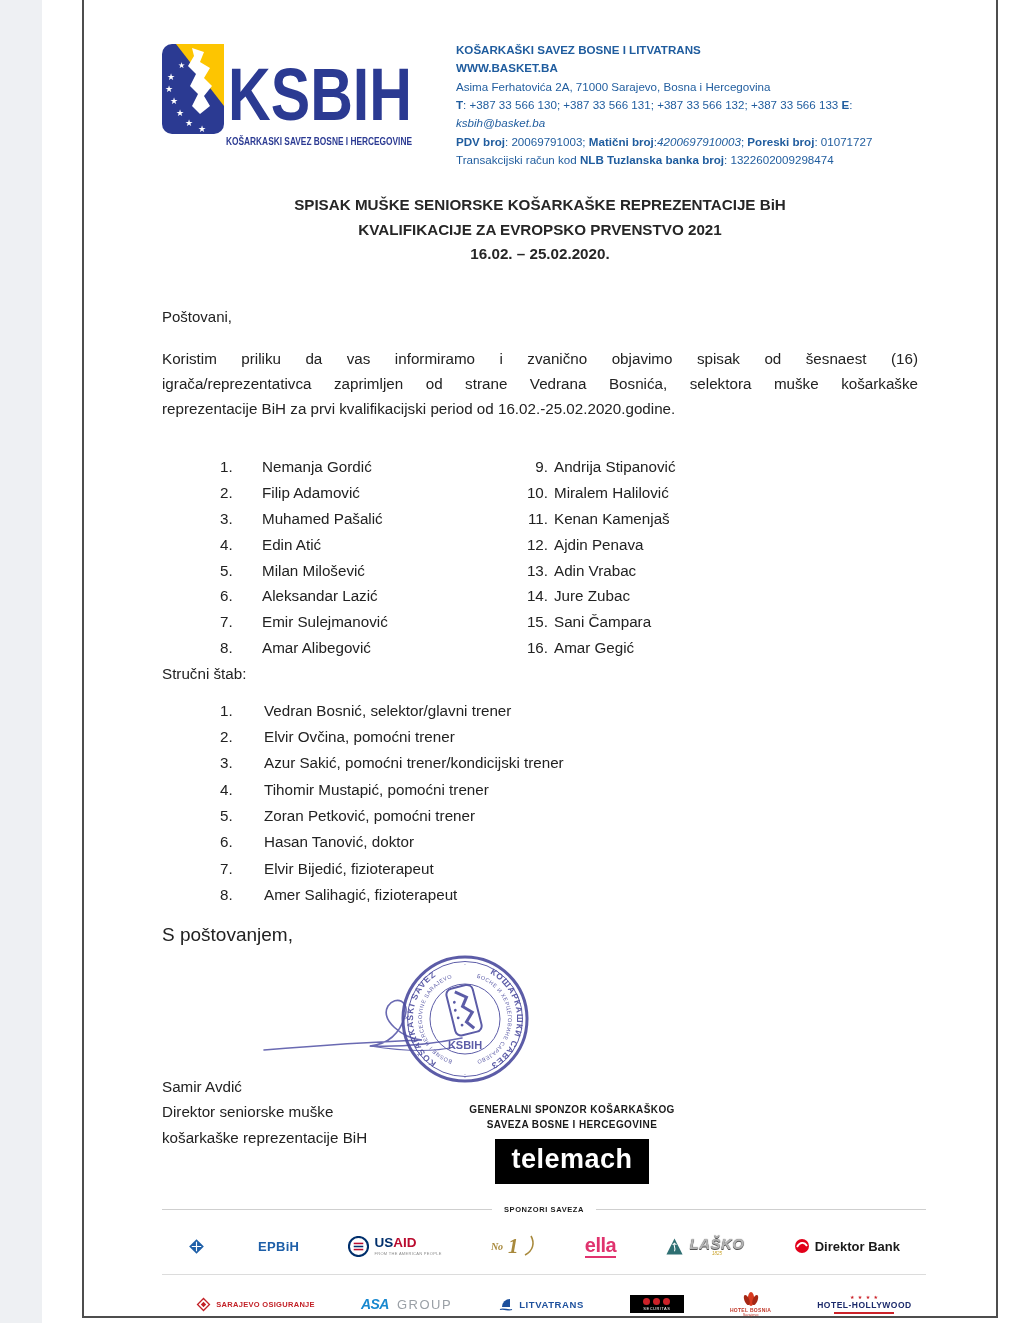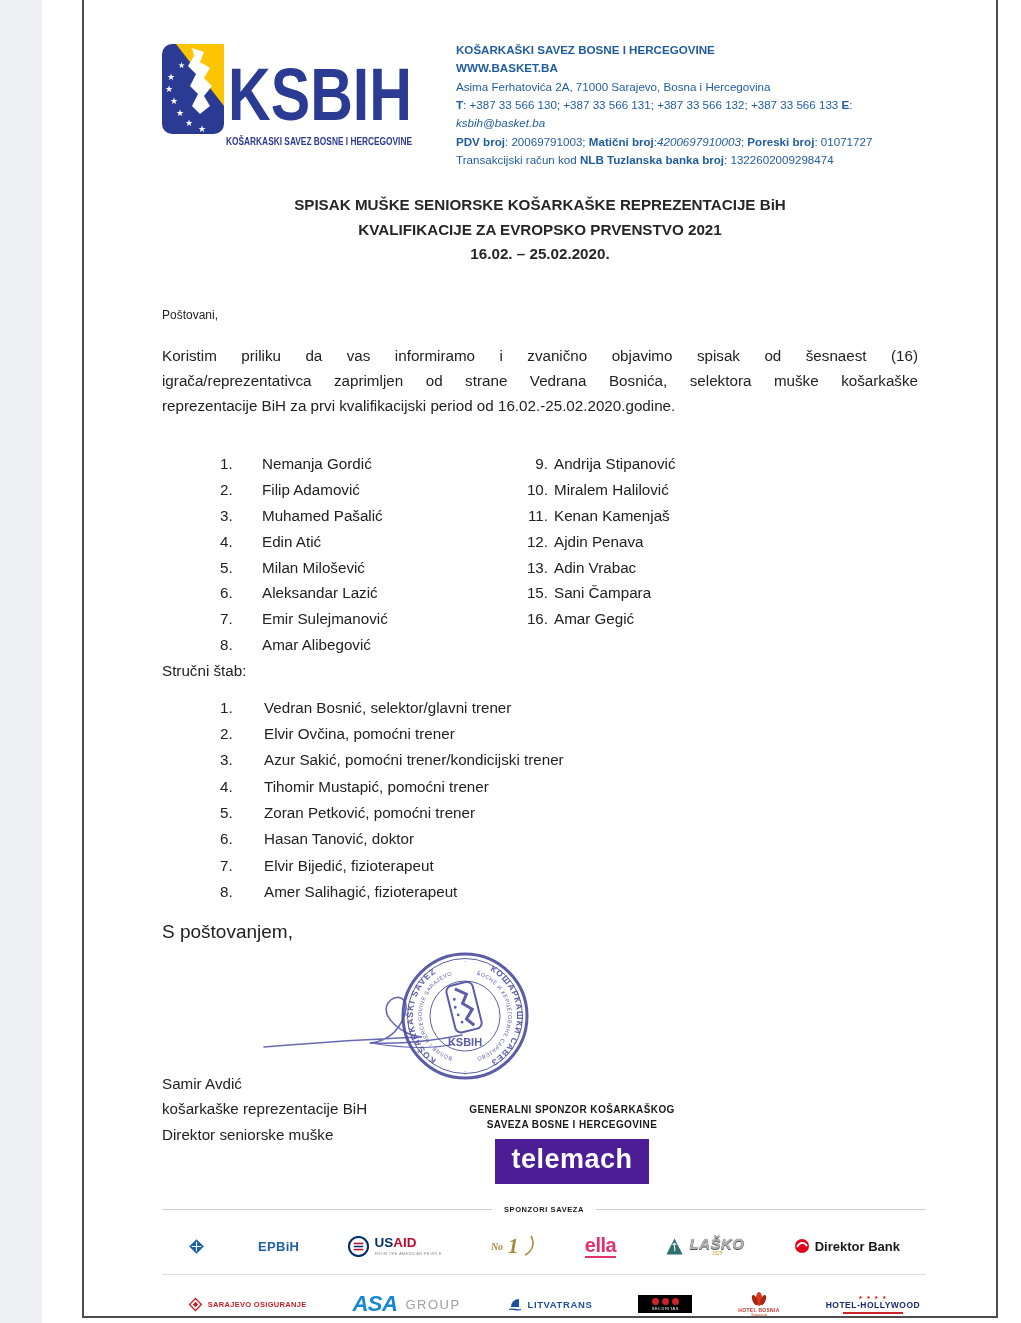--- a/index.html
+++ b/index.html
@@ -14,21 +14,21 @@
   }
   
   .header-row{display:flex;margin:60px 60px 0 78px;}
   .logo-wrap{width:252px;flex:0 0 auto;}
   .contact{margin-left:42px;flex:1;font-size:11.6px;line-height:1.58;color:#1f5c9e;padding-top:1px;}
   .contact .b{font-weight:bold;}
   .contact .i{font-style:italic;}
   
   .title-block{text-align:center;margin-top:24px;font-size:15.2px;font-weight:bold;line-height:1.6;color:#262626;}
   
-  .salutation{margin:42px 78px 0;font-size:12px;}
+  .salutation{margin:42px 78px 0;font-size:15px;}
   .intro{margin:22px 78px 0;font-size:15.2px;line-height:1.63;color:#222;}
   .intro .jline{text-align:justify;text-align-last:justify;}
   .intro .jline.last{text-align-last:left;}
   .players{display:flex;margin:33px 0 0 136px;font-size:15.2px;color:#222;}
   .pcol{width:298px;}
   .prow{display:flex;line-height:25.8px;}
   .pnum{width:28px;}
   .pcol2 .pnum{width:30px;text-align:right;}
   .pname{margin-left:14px;}
   .pcol2 .pname{margin-left:6px;}
@@ -39,21 +39,21 @@
   .sname{margin-left:16px;}
   .closing{margin:16px 0 12px 78px;font-size:19px;}
   
   .sig-row{position:relative;height:112px;margin-top:0;}
   .signature{position:absolute;left:168px;top:30px;}
   .stamp{position:absolute;left:316px;top:-4px;opacity:.9;}
   .signer{margin:4px 0 0 78px;font-size:15.2px;line-height:1.66;}
   
   .general-sponsor{position:absolute;left:368px;top:1122px;width:240px;text-align:center;}
   .gs-line{font-size:10px;font-weight:bold;letter-spacing:.4px;color:#1a1a1a;line-height:1.5;}
-  .telemach{display:inline-block;margin-top:7px;background:#4c1d95;color:#fff;
+  .telemach{display:inline-block;margin-top:7px;background:#000000;color:#fff;
     font-size:27px;font-weight:bold;letter-spacing:.5px;padding:5px 16px 9px;}
   
   .sponsors{position:absolute;left:0;right:0;top:1225px;}
   .sp-head{display:flex;align-items:center;margin:0 70px 0 78px;}
   .sp-head .rule{flex:1;height:1px;background:#cfcfcf;}
   .sp-head .sp-title{font-size:7.5px;font-weight:bold;letter-spacing:.6px;color:#1a1a1a;margin:0 12px;}
   .sp-row1{display:flex;justify-content:space-between;align-items:center;margin:14px 96px 0 104px;height:36px;}
   .sp-divider{height:1px;background:#dcdcdc;margin:10px 70px 0 78px;}
   .sp-row2{display:flex;justify-content:center;align-items:center;gap:46px;margin-top:14px;height:30px;margin-left:28px;}
   .sp{display:inline-flex;align-items:center;gap:5px;}
@@ -69,21 +69,21 @@
   .no1 .one{font-size:21px;}
   .ella-text{font-size:20px;font-weight:bold;color:#e0336e;border-bottom:2px solid #e0336e;
     padding-bottom:1px;letter-spacing:-.5px;line-height:1;}
   .lasko-stack{display:flex;flex-direction:column;align-items:center;line-height:1;font-style:italic;}
   .lasko-word{font-size:15px;font-weight:800;color:#b3b3b3;letter-spacing:.5px;
     text-shadow:0 0 1px #555, 0 1px 0 #555;}
   .lasko-sub{font-size:4.5px;color:#c9a227;margin-top:1px;}
   .unicredit-text{font-size:13px;font-weight:bold;color:#1a1a1a;}
   
   .sarajevo-text{font-size:7.5px;font-weight:bold;color:#c22026;letter-spacing:.3px;}
-  .asa{font-style:italic;font-weight:900;font-size:22px;color:#1788cf;letter-spacing:-.5px;}
+  .asa{font-style:italic;font-weight:900;font-size:14px;color:#1788cf;letter-spacing:-.5px;}
   .asa-group{font-size:13px;color:#9aa0a6;letter-spacing:1.5px;margin-left:3px;}
   .litva-text{font-size:9.5px;font-weight:bold;color:#1c4f9c;letter-spacing:.6px;}
   .securitas{width:46px;background:#000;padding:3px 4px 2px;display:flex;flex-direction:column;align-items:center;}
   .sec-dots{display:flex;gap:3px;}
   .sec-dot{width:7px;height:7px;border-radius:50%;background:#cc2229;}
   .sec-word{font-size:4px;color:#fff;letter-spacing:.5px;margin-top:1px;}
   .hotelbosnia-stack{display:flex;flex-direction:column;align-items:center;line-height:1.2;}
   .hb-name{font-size:5px;font-weight:bold;color:#c0392b;letter-spacing:.3px;}
   .hb-sub{font-size:4px;color:#c0392b;}
   .hollywood-stack{display:flex;flex-direction:column;align-items:center;line-height:1.2;}
@@ -109,21 +109,21 @@
         <text x="8" y="64" font-size="9" fill="#fff">★</text>
         <text x="14" y="76" font-size="9" fill="#fff">★</text>
         <text x="23" y="86" font-size="9" fill="#fff">★</text>
         <text x="36" y="92" font-size="9" fill="#fff">★</text>
         <text x="16" y="28" font-size="8" fill="#fff">★</text>
         <text x="66" y="80" font-size="74" font-weight="bold" fill="#2b3a92" textLength="184" lengthAdjust="spacingAndGlyphs" font-family="Liberation Sans, sans-serif">KSBIH</text>
         <text x="64" y="105" font-size="11.5" font-weight="bold" fill="#2b3a92" textLength="186" lengthAdjust="spacingAndGlyphs" font-family="Liberation Sans, sans-serif">KOŠARKASKI SAVEZ BOSNE I HERCEGOVINE</text>
       </svg>
     </div>
     <div class="contact">
-      <div class="b">KOŠARKAŠKI SAVEZ BOSNE I HERCEGOVINE</div>
+      <div class="b">KOŠARKAŠKI SAVEZ BOSNE I LITVATRANS</div>
       <div class="b">WWW.BASKET.BA</div>
       <div>Asima Ferhatovića 2A, 71000 Sarajevo, Bosna i Hercegovina</div>
       <div><span class="b">T</span><span>: +387 33 566 130; +387 33 566 131; +387 33 566 132; +387 33 566 133 </span><span class="b">E</span><span>: </span><span class="i">ksbih@basket.ba</span></div>
       <div><span class="b">PDV broj</span><span>: 20069791003; </span><span class="b">Matični broj</span><span>:</span><span class="i">4200697910003</span><span>;  </span><span class="b">Poreski broj</span><span>: 01071727</span></div>
       <div><span>Transakcijski račun kod </span><span class="b">NLB Tuzlanska banka broj</span><span>: 1322602009298474</span></div>
     </div>
   </div>
 
   <div class="title-block">
     <div>SPISAK MUŠKE SENIORSKE KOŠARKAŠKE REPREZENTACIJE BiH</div>
@@ -186,20 +186,24 @@
           <span class="pnum">11.</span>
           <span class="pname">Kenan Kamenjaš</span>
         </div>
       <div class="prow">
           <span class="pnum">12.</span>
           <span class="pname">Ajdin Penava</span>
         </div>
       <div class="prow">
           <span class="pnum">13.</span>
           <span class="pname">Adin Vrabac</span>
+        </div>
+      <div class="prow">
+          <span class="pnum">14.</span>
+          <span class="pname">Jure Zubac</span>
         </div>
       <div class="prow">
           <span class="pnum">15.</span>
           <span class="pname">Sani Čampara</span>
         </div>
       <div class="prow">
           <span class="pnum">16.</span>
           <span class="pname">Amar Gegić</span>
         </div>
     </div>
@@ -278,22 +282,22 @@
         <circle cx="59" cy="70" r="1.4" fill="#4b4b9e"></circle>
       </g>
       <text x="65" y="95" font-size="11" font-weight="bold" text-anchor="middle" fill="#4b4b9e">KSBIH</text>
       <text x="65" y="11" font-size="7" text-anchor="middle" fill="#4b4b9e">:</text>
       <text x="65" y="124" font-size="7" text-anchor="middle" fill="#4b4b9e">:</text>
     </svg>
   </div>
 
   <div class="signer">
     <div>Samir Avdić</div>
+    <div>Direktor seniorske muške</div>
     <div>košarkaške reprezentacije BiH</div>
-    <div>Direktor seniorske muške</div>
   </div>
 
   <div class="general-sponsor">
     <div class="gs-line">GENERALNI SPONZOR KOŠARKAŠKOG</div>
     <div class="gs-line">SAVEZA BOSNE I HERCEGOVINE</div>
     <div class="telemach">telemach</div>
   </div>
 
   <div class="sponsors">
     <div class="sp-head">

